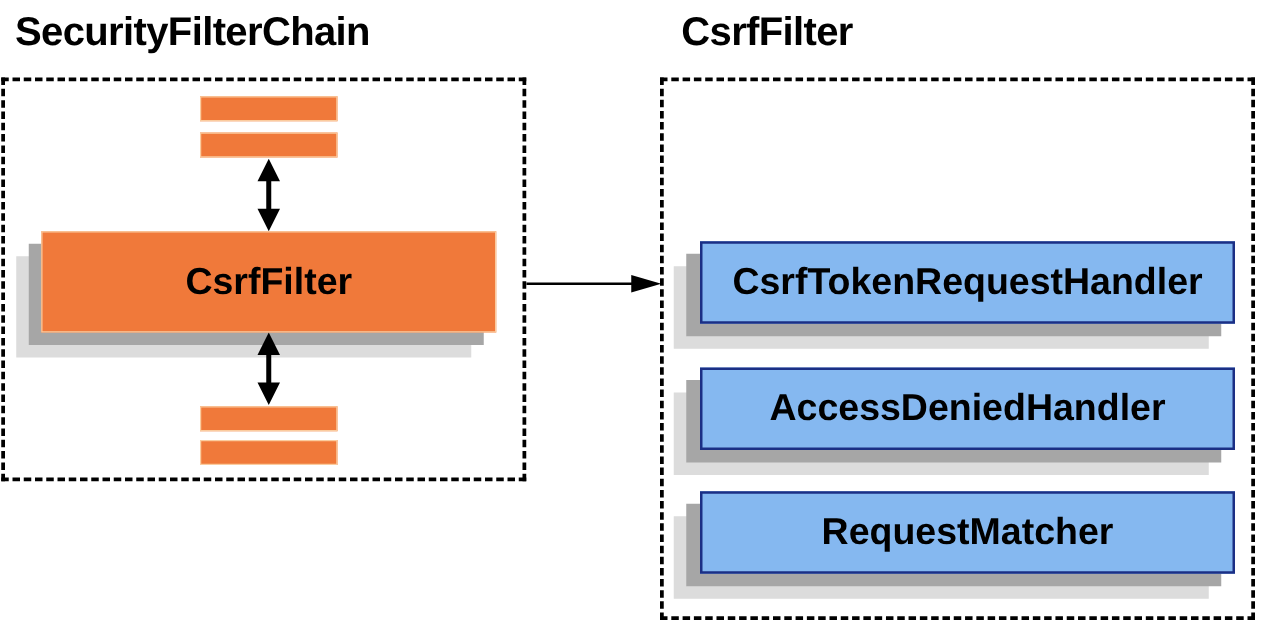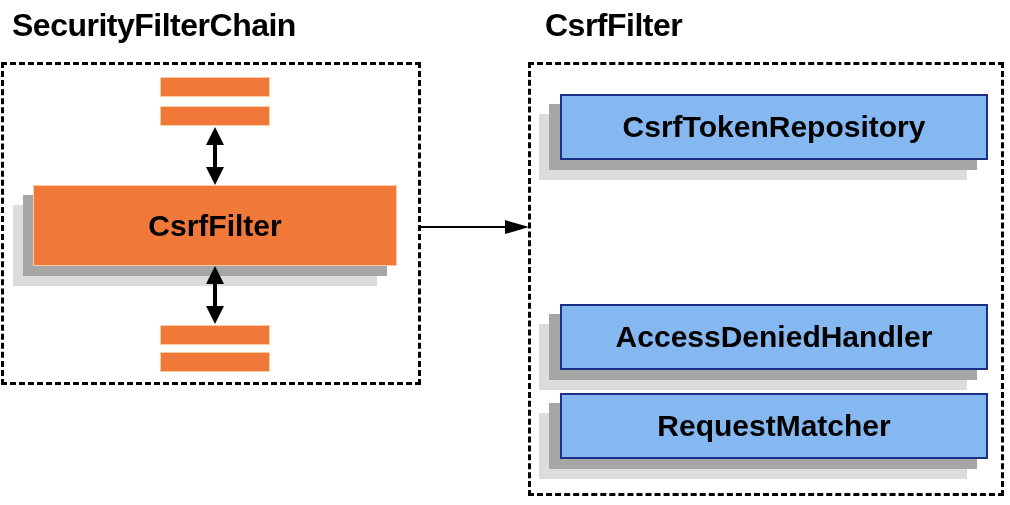--- a/index.html
+++ b/index.html
@@ -54,21 +54,21 @@
     left:560px; width:428px; height:66px;
     background:#85B8F0;
     border:2px solid #1B2F85;
     box-shadow:-11px 10px 0 #A6A6A6, -21px 20px 0 #DCDCDC;
     display:flex; align-items:center; justify-content:center;
     font-size:30px; font-weight:700; color:#000;
     white-space:nowrap;
   }
   #component-0 { top:94px;  }
   #component-1 { top:193px; }
-  #component-2 { top:304px;text-align:right; }
+  #component-2 { top:294px;text-align:right; }
   #component-3 { top:393px;justify-content:center; }
 
   .arrow-svg { position:absolute; display:block; }
   #varrow-1 { left:202px; top:127px; }
   #varrow-2 { left:202px; top:266px; }
   #connector-arrow { left:421px; top:219px; }
 </style>
 </head>
 <body>
 
@@ -102,24 +102,24 @@
   <div id="bar-3" class="orange-bar"></div>
   <div id="bar-4" class="orange-bar"></div>
 
   <svg id="connector-arrow" class="arrow-svg" width="108" height="16" viewBox="0 0 108 16">
     <line x1="0" y1="8" x2="86" y2="8" stroke="#000" stroke-width="2"></line>
     <polygon points="108,8 84,1 84,15" fill="#000"></polygon>
   </svg>
 
   <div id="right-container" class="dashed-container"></div>
 
-  <div id="component-0" class="component-node">
-    <span>CsrfTokenRepository</span>
+
+  <div id="component-1" class="component-node">
+    <span>CsrfTokenRequestHandler</span>
   </div>
-
 
   <div id="component-2" class="component-node">
     <span>AccessDeniedHandler</span>
   </div>
 
   <div id="component-3" class="component-node">
     <span>RequestMatcher</span>
   </div>
 
 </div>

